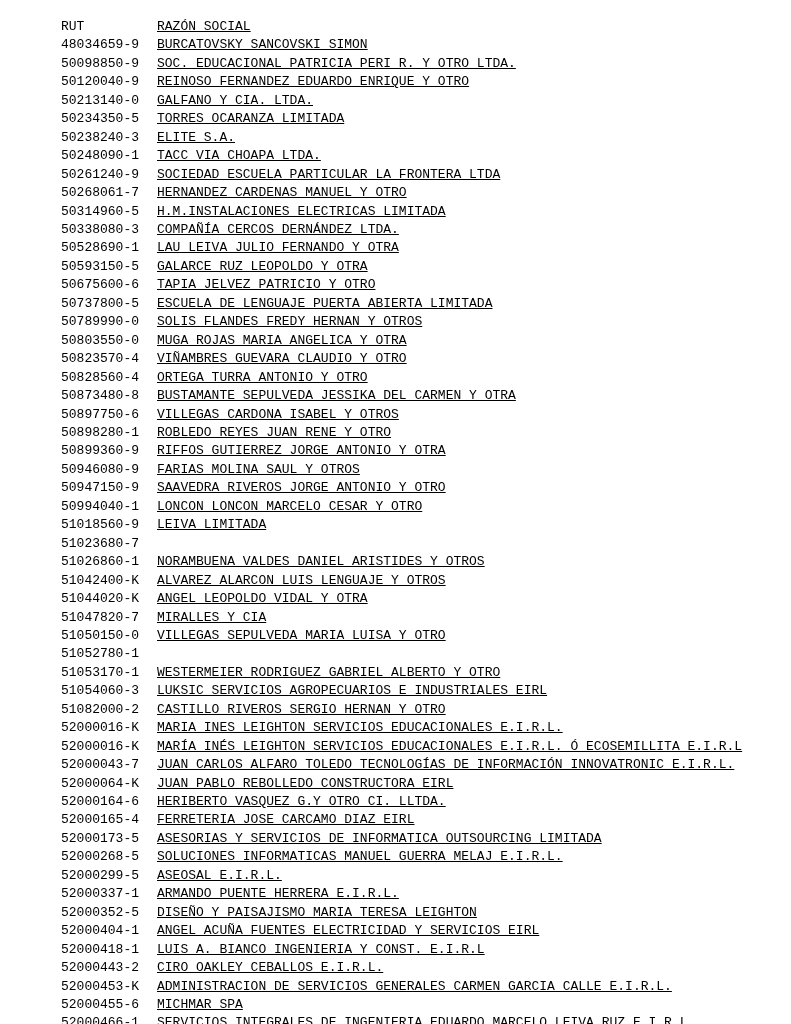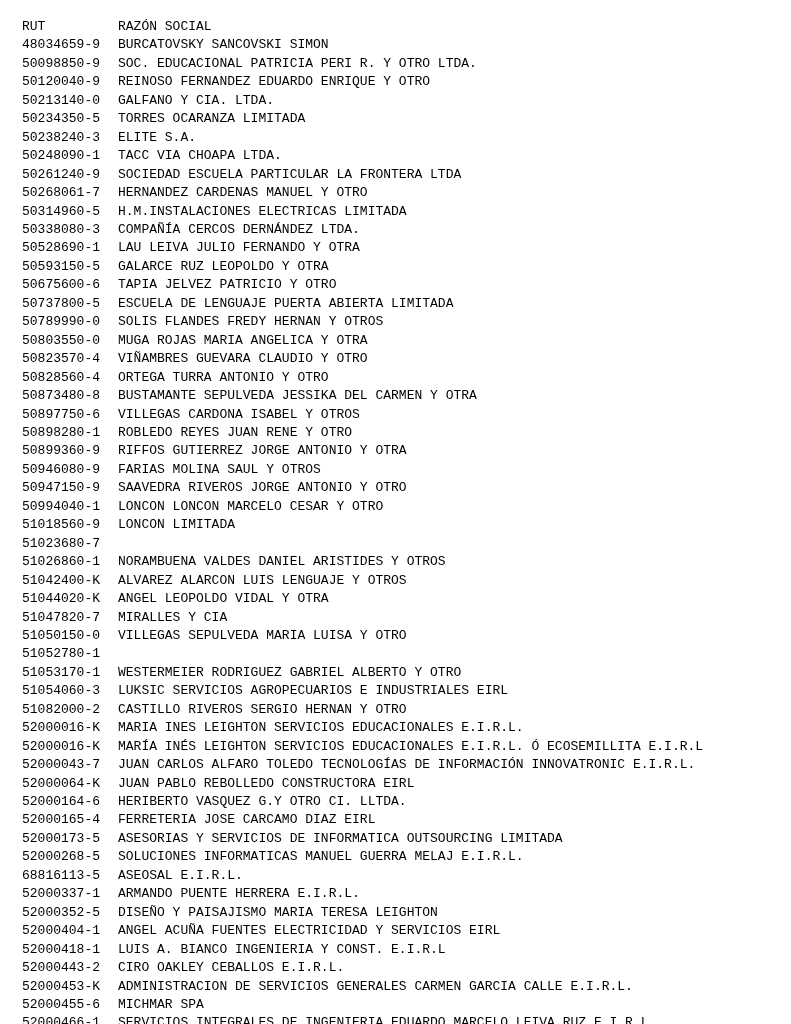--- a/index.html
+++ b/index.html
@@ -7,27 +7,29 @@
       font-size: 13px;
       line-height: 1.42;
       color: #000;
       background: #fff;
       padding: 18px 22px;
       margin: 0;
       white-space: nowrap;
     }
     .row {
       display: flex;
+      margin-left: 39px;
     }
     .col-rut {
       width: 96px;
       flex-shrink: 0;
     }
     .col-razon {
       flex: 1;
+      text-decoration: underline;
     }
   </style>
 </head>
 <body>
 
 <div class="row">
   <div class="col-rut">RUT</div>
   <div class="col-razon">RAZÓN SOCIAL</div>
 </div>
 <div id="rows-container">
@@ -130,21 +132,21 @@
     <div class="row">
       <div class="col-rut">50947150-9</div>
       <div class="col-razon">SAAVEDRA RIVEROS JORGE ANTONIO Y OTRO</div>
     </div>
     <div class="row">
       <div class="col-rut">50994040-1</div>
       <div class="col-razon">LONCON LONCON MARCELO CESAR Y OTRO</div>
     </div>
     <div class="row">
       <div class="col-rut">51018560-9</div>
-      <div class="col-razon">LONCON LIMITADA</div>
+      <div class="col-razon">LEIVA LIMITADA</div>
     </div>
     <div class="row">
       <div class="col-rut">51023680-7</div>
     </div>
     <div class="row">
       <div class="col-rut">51026860-1</div>
       <div class="col-razon">NORAMBUENA VALDES DANIEL ARISTIDES Y OTROS</div>
     </div>
     <div class="row">
       <div class="col-rut">51042400-K</div>
@@ -203,21 +205,21 @@
     </div>
     <div class="row">
       <div class="col-rut">52000173-5</div>
       <div class="col-razon">ASESORIAS Y SERVICIOS DE INFORMATICA OUTSOURCING LIMITADA</div>
     </div>
     <div class="row">
       <div class="col-rut">52000268-5</div>
       <div class="col-razon">SOLUCIONES INFORMATICAS MANUEL GUERRA MELAJ E.I.R.L.</div>
     </div>
     <div class="row">
-      <div class="col-rut">68816113-5</div>
+      <div class="col-rut">52000299-5</div>
       <div class="col-razon">ASEOSAL E.I.R.L.</div>
     </div>
     <div class="row">
       <div class="col-rut">52000337-1</div>
       <div class="col-razon">ARMANDO PUENTE HERRERA E.I.R.L.</div>
     </div>
     <div class="row">
       <div class="col-rut">52000352-5</div>
       <div class="col-razon">DISEÑO Y PAISAJISMO MARIA TERESA LEIGHTON</div>
     </div>

